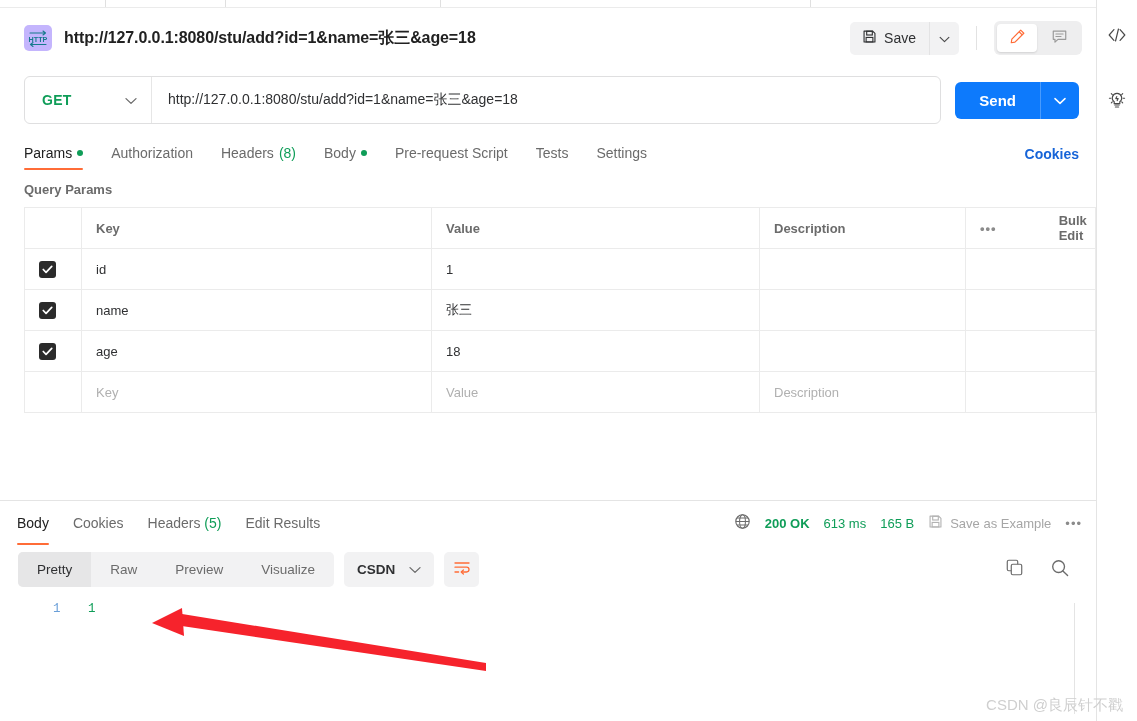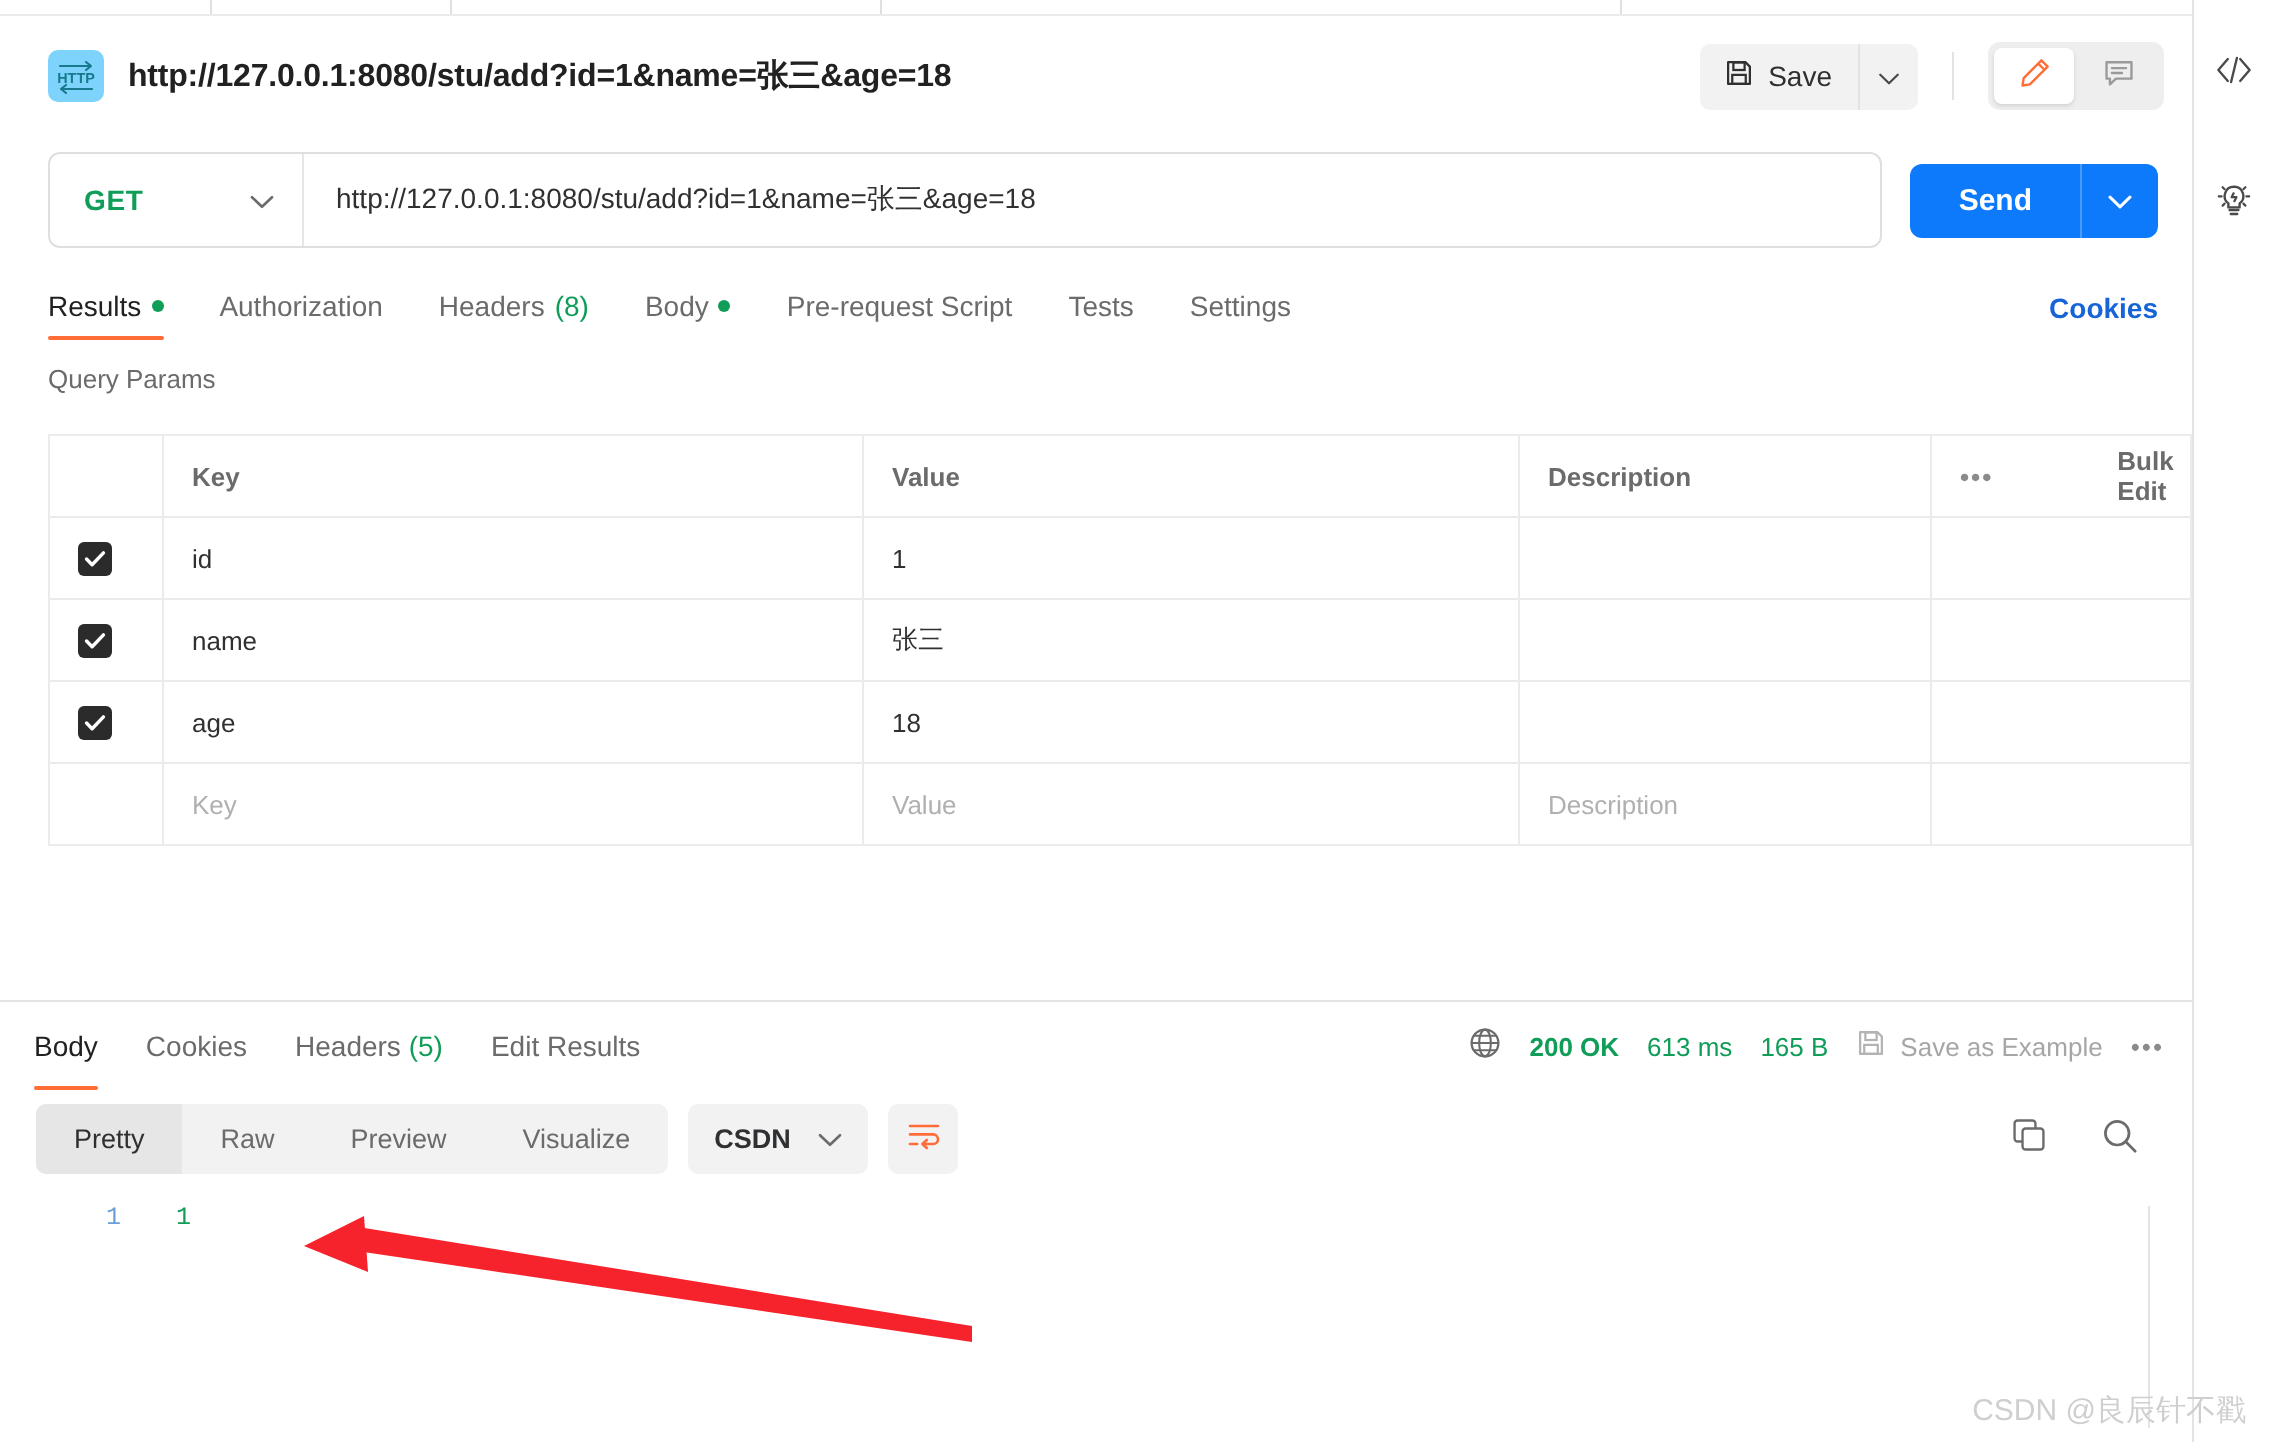--- a/index.html
+++ b/index.html
@@ -52,21 +52,21 @@
     flex: 0 0 auto;
     display: flex;
     align-items: center;
     padding: 0 14px 0 24px;
     box-sizing: border-box;
   }
   .http-badge {
     width: 28px;
     height: 26px;
     border-radius: 5px;
-    background: #7dd3fc;
+    background: #c4b5fd;
     display: flex;
     align-items: center;
     justify-content: center;
     flex: 0 0 auto;
   }
   .http-badge svg { display: block; }
   .req-title {
     margin-left: 12px;
     font-size: 16px;
     font-weight: bold;
@@ -256,23 +256,23 @@
     padding-bottom: 8px;
   }
 
   
   .params-sec {
     flex: 0 0 auto;
     padding: 12px 17px 0 24px;
   }
   .sec-title {
     font-size: 13px;
-    font-weight: normal;
+    font-weight: bold;
     color: #6b6b6b;
-    margin-bottom: 20px;
+    margin-bottom: 10px;
   }
   table.params {
     width: 1046px;
     border-collapse: collapse;
     table-layout: fixed;
   }
   table.params th, table.params td {
     border: 1px solid #ebebeb;
     height: 41px;
     padding: 0 14px;
@@ -583,21 +583,21 @@
             <svg width="12" height="8" viewBox="0 0 12 8">
                 <path d="M1 1.6 L6 6.4 L11 1.6" fill="none" stroke="#ffffff" stroke-width="1.5" stroke-linecap="round" stroke-linejoin="round"></path>
               </svg>
           </span>
         </div>
       </div>
     </div>
 
     <div class="req-tabs">
       <div class="rtab active">
-        <span>Results</span>
+        <span>Params</span>
         <span class="dot"></span>
       </div>
       <div class="rtab">
         <span>Authorization</span>
       </div>
       <div class="rtab">
         <span>Headers</span>
         <span class="count">(8)</span>
       </div>
       <div class="rtab">

